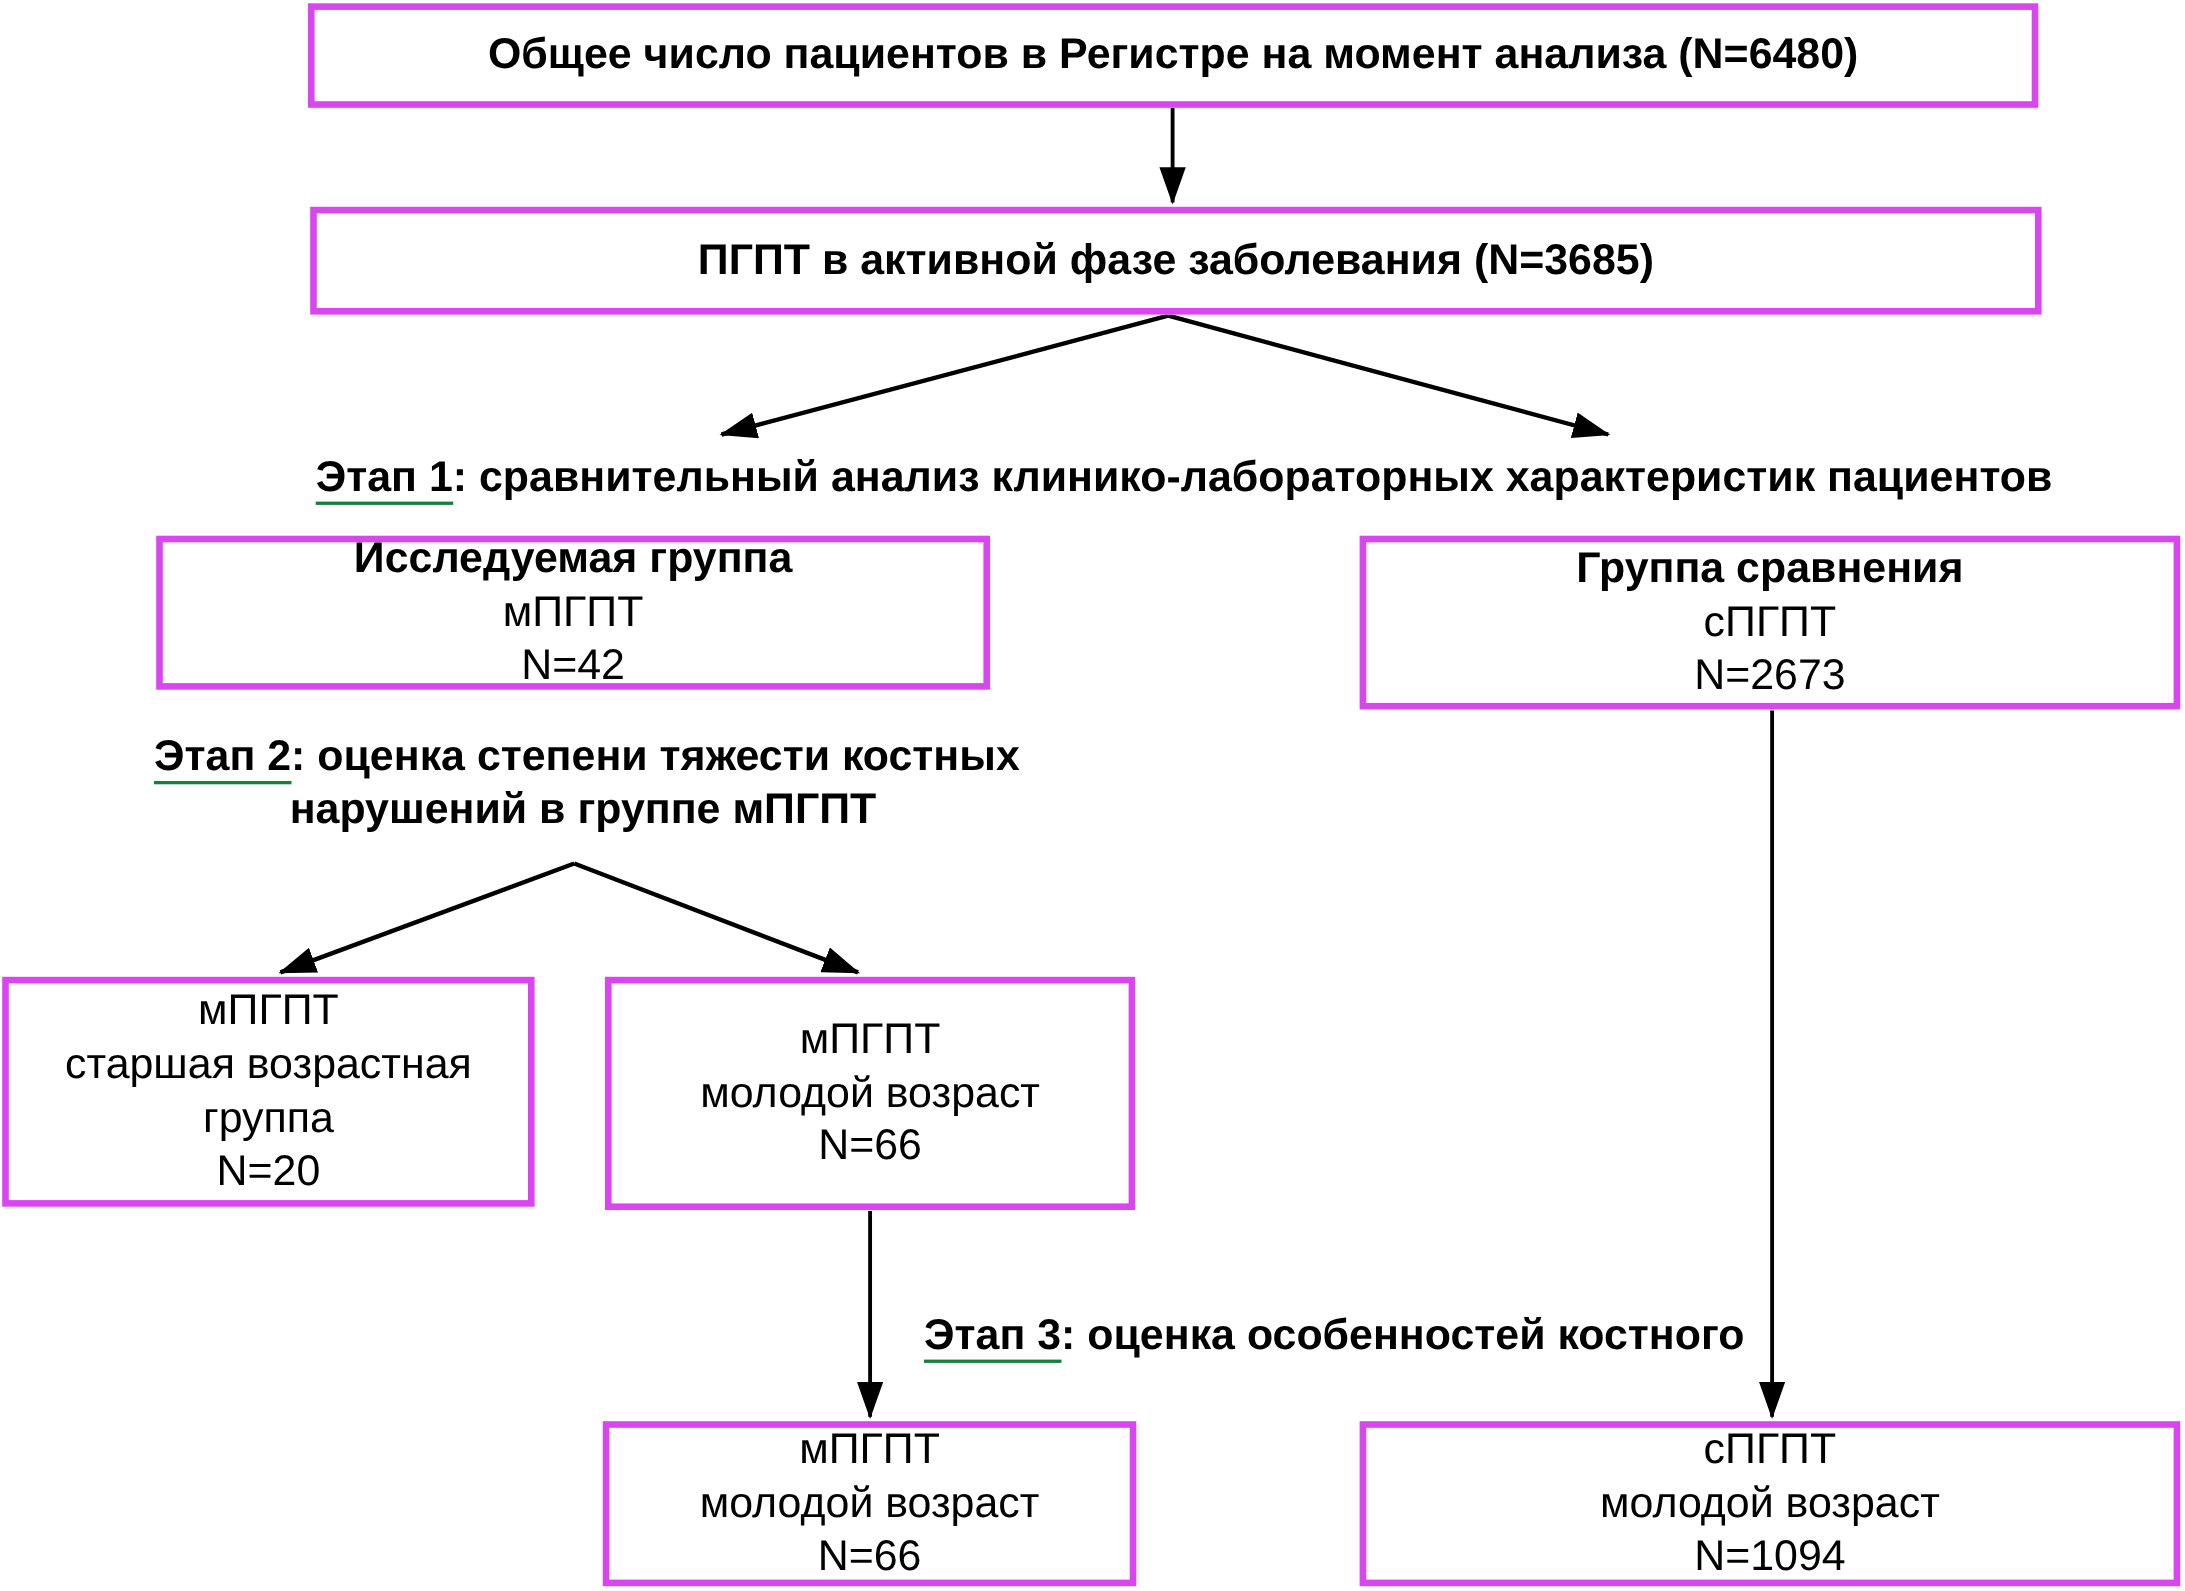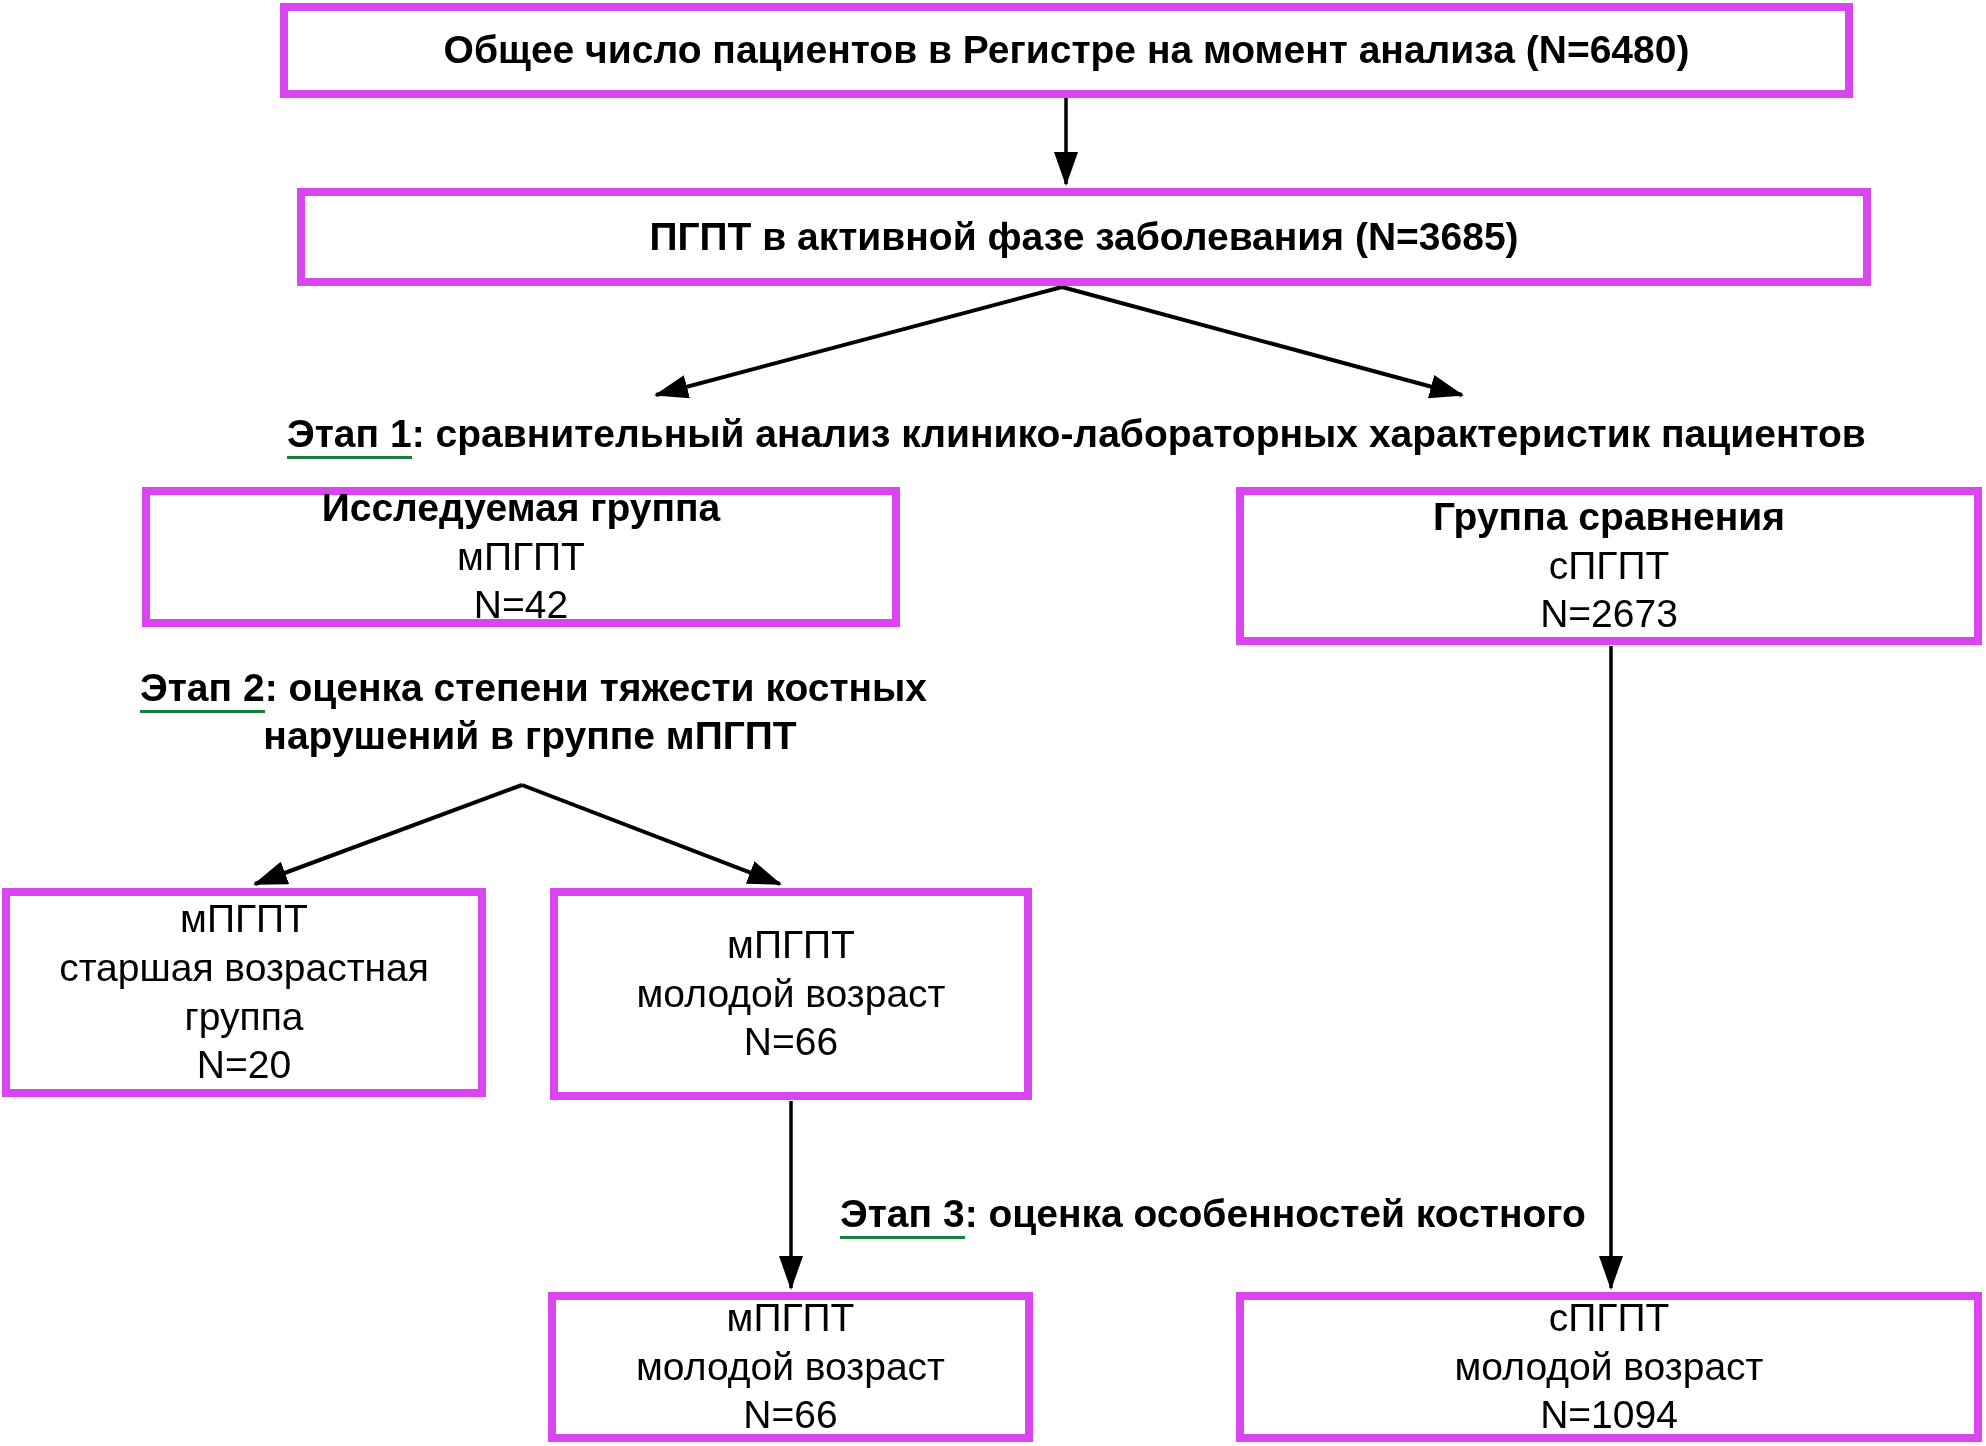--- a/index.html
+++ b/index.html
@@ -12,21 +12,21 @@
     width: 1986px;
     height: 1446px;
     background: #ffffff;
     font-family: "Liberation Sans", "DejaVu Sans", sans-serif;
     color: #000000;
     overflow: hidden;
   }
   .box {
     position: absolute;
     box-sizing: border-box;
-    border: 8px solid #d946ef;
+    border: 6px solid #d946ef;
     background: #ffffff;
     display: flex;
     flex-direction: column;
     justify-content: center;
     align-items: center;
     text-align: center;
     font-size: 39px;
     line-height: 1.25;
     z-index: 2;
   }
@@ -47,21 +47,21 @@
   #arrow-layer {
     position: absolute;
     left: 0;
     top: 0;
     width: 1986px;
     height: 1446px;
     z-index: 1;
   }
   
   #box-total          { left: 280px;  top: 3px;    width: 1573px; height: 95px;  }
-  #box-active         { left: 282px;  top: 188px;  width: 1574px; height: 98px; margin-left: 15px;  }
+  #box-active         { left: 282px;  top: 188px;  width: 1574px; height: 98px;  }
   #box-study          { left: 142px;  top: 487px;  width: 758px;  height: 140px; }
   #box-comparison     { left: 1236px; top: 487px;  width: 746px;  height: 158px; }
   #box-older          { left: 2px;    top: 888px;  width: 484px;  height: 209px; }
   #box-young          { left: 550px;  top: 888px;  width: 482px;  height: 212px; }
   #box-young-stage3   { left: 548px;  top: 1292px; width: 485px;  height: 150px; }
   #box-comp-young     { left: 1236px; top: 1292px; width: 746px;  height: 150px; }
   #stage1-label { left: 287px; top: 410px;  width: 1531px; }
   #stage2-label { left: 140px; top: 664px;  width: 780px;  }
   #stage3-label { left: 840px; top: 1190px; width: 738px;  }
 </style>

